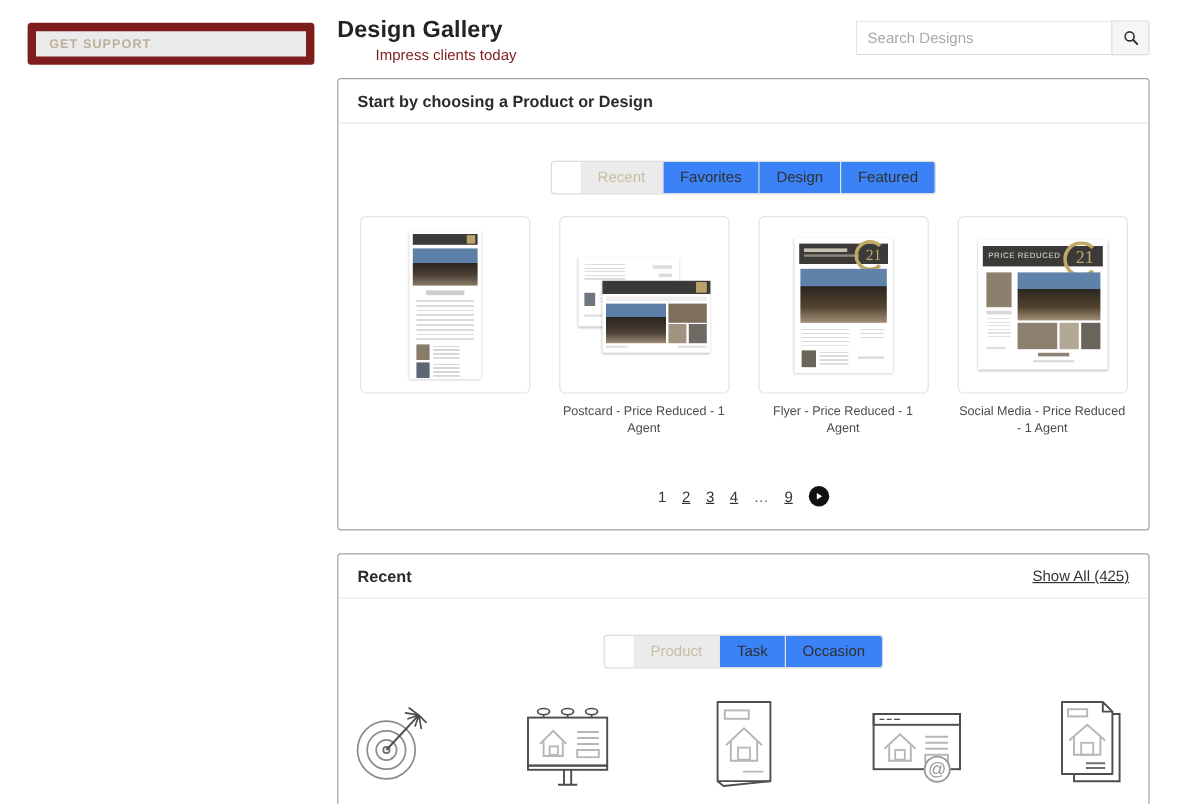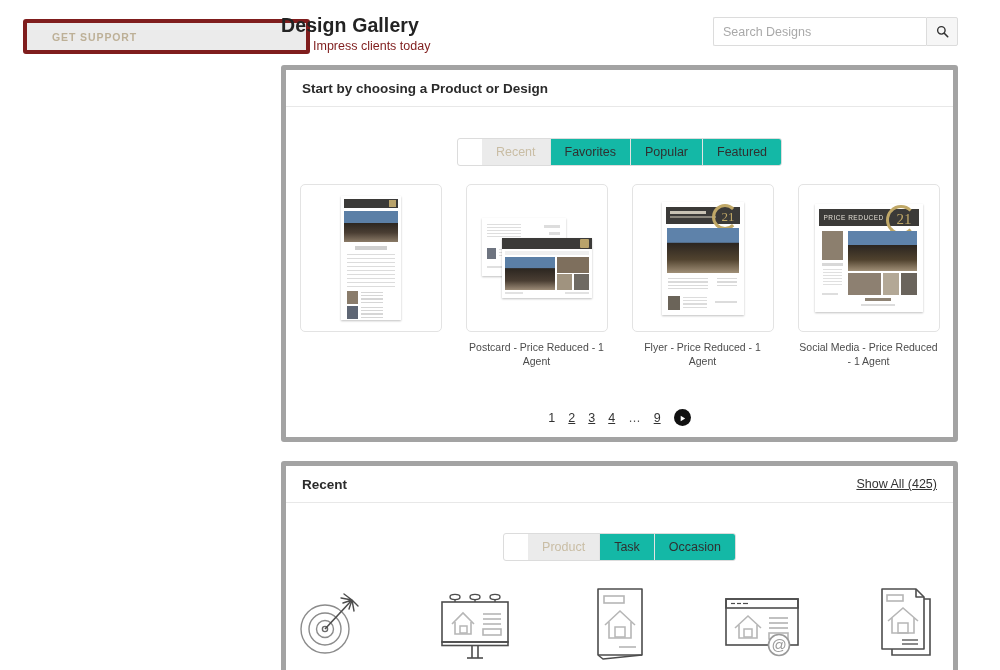--- a/index.html
+++ b/index.html
@@ -13,26 +13,26 @@
   }
   .app { position: relative; width: 1000px; height: 670px; background:#fff; }
 
   
   .sidebar {
     position: absolute; left: 0; top: 0; width: 270px; height: 670px;
     background: #ffffff;
   }
   .support-btn {
     position: absolute; left: 23px; top: 19px;
-    width: 287px; height: 35px;
+    width: 239px; height: 35px;
     background: #ebebeb;
-    border: 4px solid #7f1d1d;
+    border: 7px solid #7f1d1d;
     border-radius: 3px;
     display: flex; align-items: center;
-    padding-left: 25px;
+    padding-left: 11px;
     cursor: pointer;
   }
   .support-btn-label {
     font-size: 10.5px; letter-spacing: .9px; font-weight: 700;
     color: #bdb097;
   }
 
   
   .page-header { position: absolute; left: 281px; top: 14px; }
   .page-title {
@@ -62,42 +62,42 @@
     border: 1px solid #dcdcdc; border-radius: 0 2px 2px 0;
     background: #f6f6f6;
     display: flex; align-items: center; justify-content: center;
     cursor: pointer;
   }
   .search-btn svg { display: block; }
 
   
   .panel {
     position: absolute;
-    border: 5px solid #a3a3a3; border-radius: 3px;
+    border: 1px solid #a3a3a3; border-radius: 3px;
     background: #fff;
   }
   .panel-head {
     height: 37px; border-bottom: 1px solid #e8e8e8;
     display: flex; align-items: center; justify-content: space-between;
     padding: 0 16px;
   }
   .panel-title { font-size: 13.5px; font-weight: bold; color: #2b2b2b; }
   .show-all-link {
     font-size: 12.5px; color: #333; text-decoration: underline; cursor: pointer;
   }
 
   
   .segmented {
     display: inline-flex;
     border: 1px solid #dcdcdc; border-radius: 3px;
     overflow: hidden; background: #fff; padding-left: 24px;
   }
   .seg-tab {
     padding: 0 14px; height: 26px; line-height: 26px;
-    font-size: 12.5px; color: #303030; background: #14b8a6;
+    font-size: 12.5px; color: #303030; background: #3b82f6;
     border-right: 1px solid #e3e3e3; cursor: pointer;
     white-space: nowrap;
   }
   .seg-tab:last-child { border-right: none; }
   .seg-tab.active { background: #ebebeb; color: #c9bda4; }
 
   .tabs-row { display: flex; justify-content: center; }
 
   
   .thumb-grid {
@@ -171,21 +171,21 @@
   <div class="panel" style="left:281px; top:65px; width:677px; height:377px;">
 
     <div class="panel-head">
       <span class="panel-title">Start by choosing a Product or Design</span>
     </div>
 
     <div class="tabs-row" style="margin-top:31px;">
       <div class="segmented">
         <div class="seg-tab active">Recent</div>
         <div class="seg-tab">Favorites</div>
-        <div class="seg-tab">Popular</div>
+        <div class="seg-tab">Design</div>
         <div class="seg-tab">Featured</div>
       </div>
     </div>
 
     <div class="thumb-grid" style="margin-top:18px;">
 
       <div class="thumb-cell">
         <div class="thumb-card">
           <div class="mini" style="width:60px;height:124px;position:relative;">
             <div class="bar-dark" style="position:absolute;left:3px;top:3px;width:54px;height:9px;"></div>

